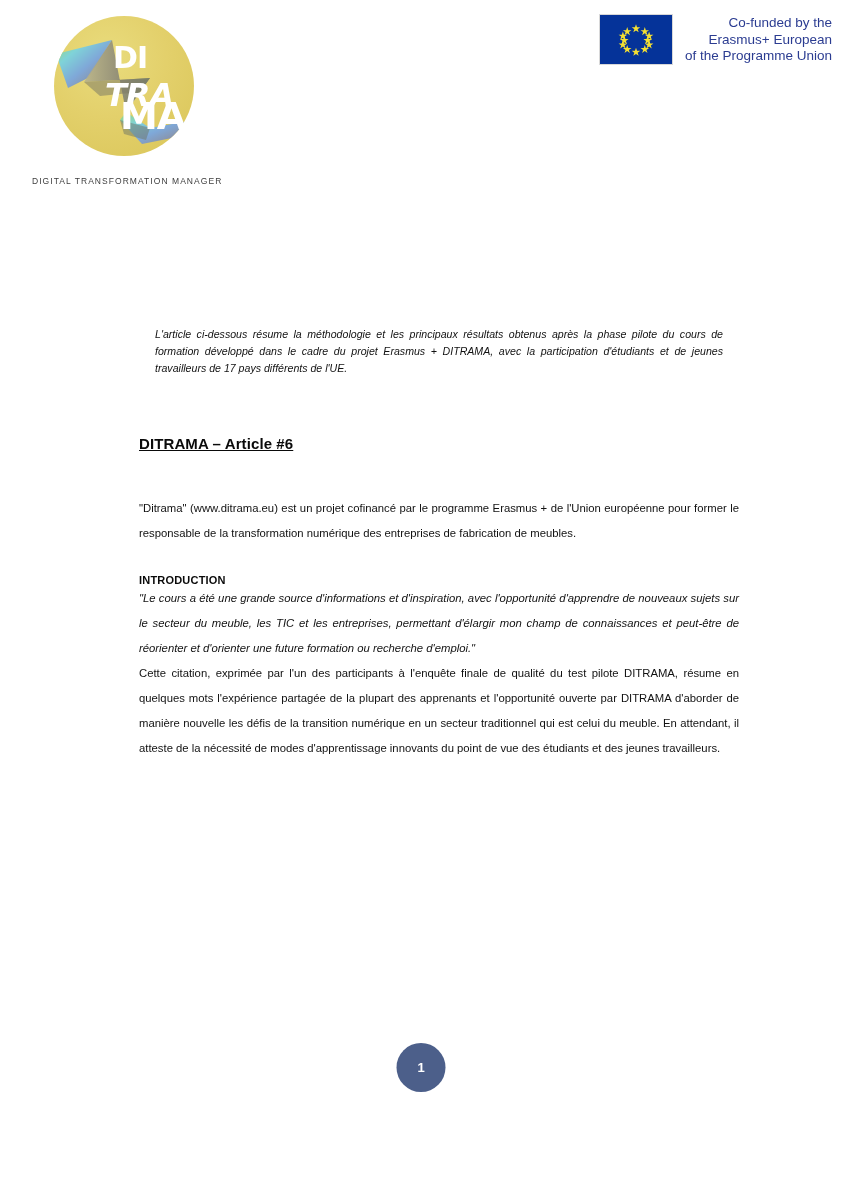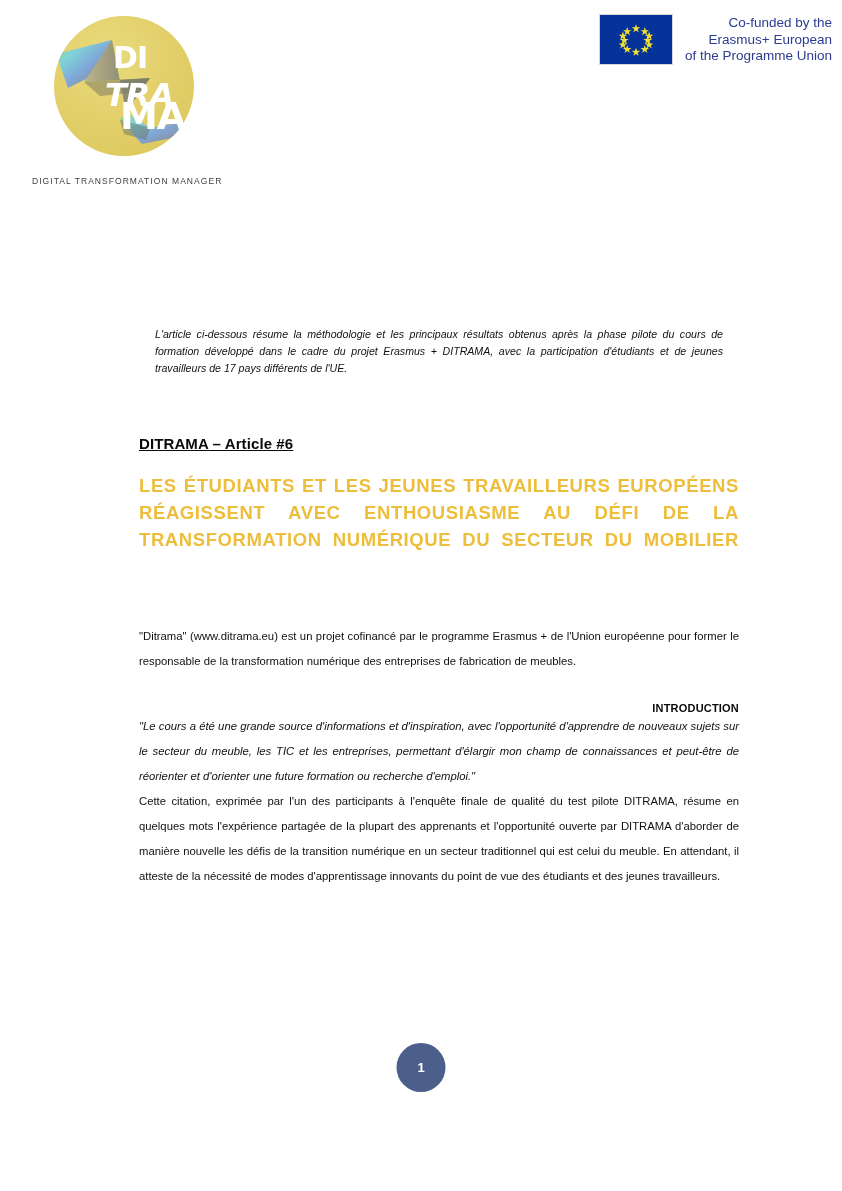--- a/index.html
+++ b/index.html
@@ -167,21 +167,20 @@
     color: #111;
   }
 
   .section-heading {
     margin: 28px 0 0 0;
     font-family: "Liberation Sans", sans-serif;
     font-weight: bold;
     font-size: 11px;
     letter-spacing: 0.2px;
     color: #0a0a0a;
-    text-align: right;
   }
 
   .body-para {
     margin: 6px 0 0 0;
     font-family: "Liberation Sans", sans-serif;
     font-size: 11.3px;
     line-height: 25px;
     text-align: justify;
     color: #111;
   }
@@ -279,21 +278,20 @@
   </div>
 
 </div>
 
 <div class="content">
 
   <p class="intro-note">L'article ci-dessous résume la méthodologie et les principaux résultats obtenus après la phase pilote du cours de formation développé dans le cadre du projet Erasmus + DITRAMA, avec la participation d'étudiants et de jeunes travailleurs de 17 pays différents de l'UE.</p>
 
   <h2 class="article-label">DITRAMA – Article #6</h2>
 
-  <h1 class="article-title">LES ÉTUDIANTS ET LES JEUNES TRAVAILLEURS EUROPÉENS RÉAGISSENT AVEC ENTHOUSIASME AU DÉFI DE LA TRANSFORMATION NUMÉRIQUE DU SECTEUR DU MOBILIER</h1>
 
   <p class="lead-para">"Ditrama" (www.ditrama.eu) est un projet cofinancé par le programme Erasmus + de l'Union européenne pour former le responsable de la transformation numérique des entreprises de fabrication de meubles.</p>
 
   <h3 class="section-heading">INTRODUCTION</h3>
 
 
   <p class="body-para quote tight">"Le cours a été une grande source d'informations et d'inspiration, avec l'opportunité d'apprendre de nouveaux sujets sur le secteur du meuble, les TIC et les entreprises, permettant d'élargir mon champ de connaissances et peut-être de réorienter et d'orienter une future formation ou recherche d'emploi."</p>
 
   <p class="body-para tight">Cette citation, exprimée par l'un des participants à l'enquête finale de qualité du test pilote DITRAMA, résume en quelques mots l'expérience partagée de la plupart des apprenants et l'opportunité ouverte par DITRAMA d'aborder de manière nouvelle les défis de la transition numérique en un secteur traditionnel qui est celui du meuble. En attendant, il atteste de la nécessité de modes d'apprentissage innovants du point de vue des étudiants et des jeunes travailleurs.</p>
 

